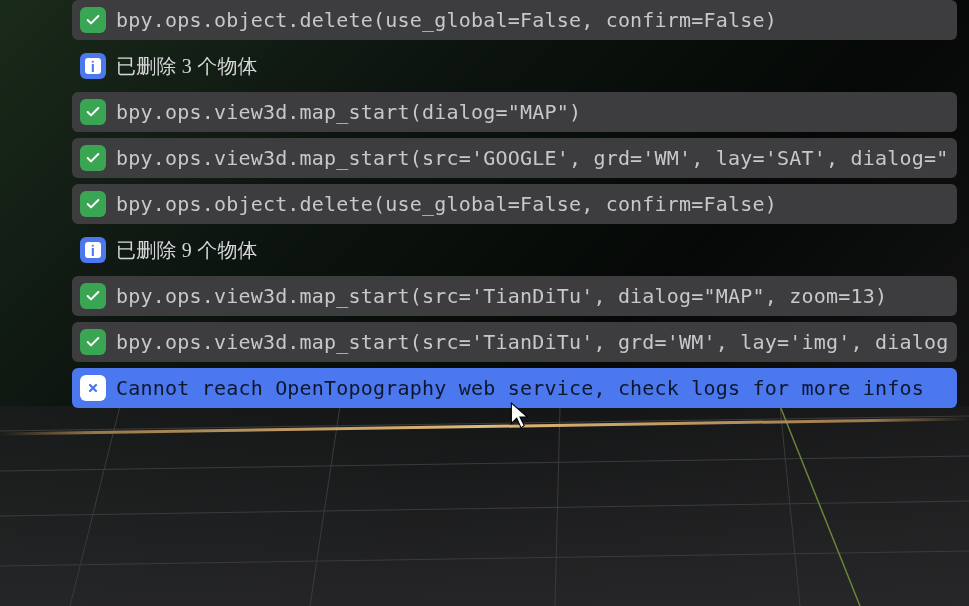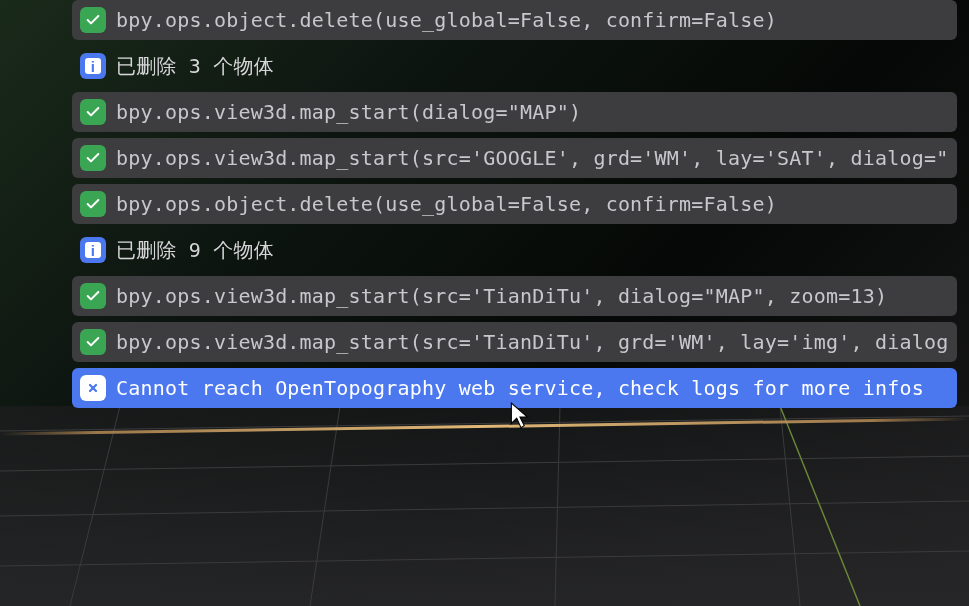--- a/index.html
+++ b/index.html
@@ -72,21 +72,21 @@
   .log-row.op {
     background: #3d3d40;
     border-radius: 6px;
   }
   .log-row.info {
     background: transparent;
     padding-left: 8px;
   }
   .log-row.error {
     background: #4b77ef;
-    color: #ffffff;
+    color: #0f172a;
     border-radius: 6px;
   }
   .icon {
     width: 26px;
     height: 26px;
     flex: 0 0 26px;
     border-radius: 6px;
     display: flex;
     align-items: center;
     justify-content: center;
@@ -115,21 +115,21 @@
   }
   .icon.err {
     background: #ffffff;
   }
   .icon.err svg { width: 18px; height: 18px; }
   .log-text {
     white-space: nowrap;
     overflow: hidden;
     padding-top: 1px;
   }
-  .info .log-text { color: #d6d6d9; }
+  .info .log-text { color: #d6d6d9; font-family: Liberation Serif, serif; }
   .cursor {
     position: absolute;
     left: 510px;
     top: 402px;
     z-index: 10;
     pointer-events: none;
   }
   .cursor svg { width: 22px; height: 30px; }
 </style>
 </head>

